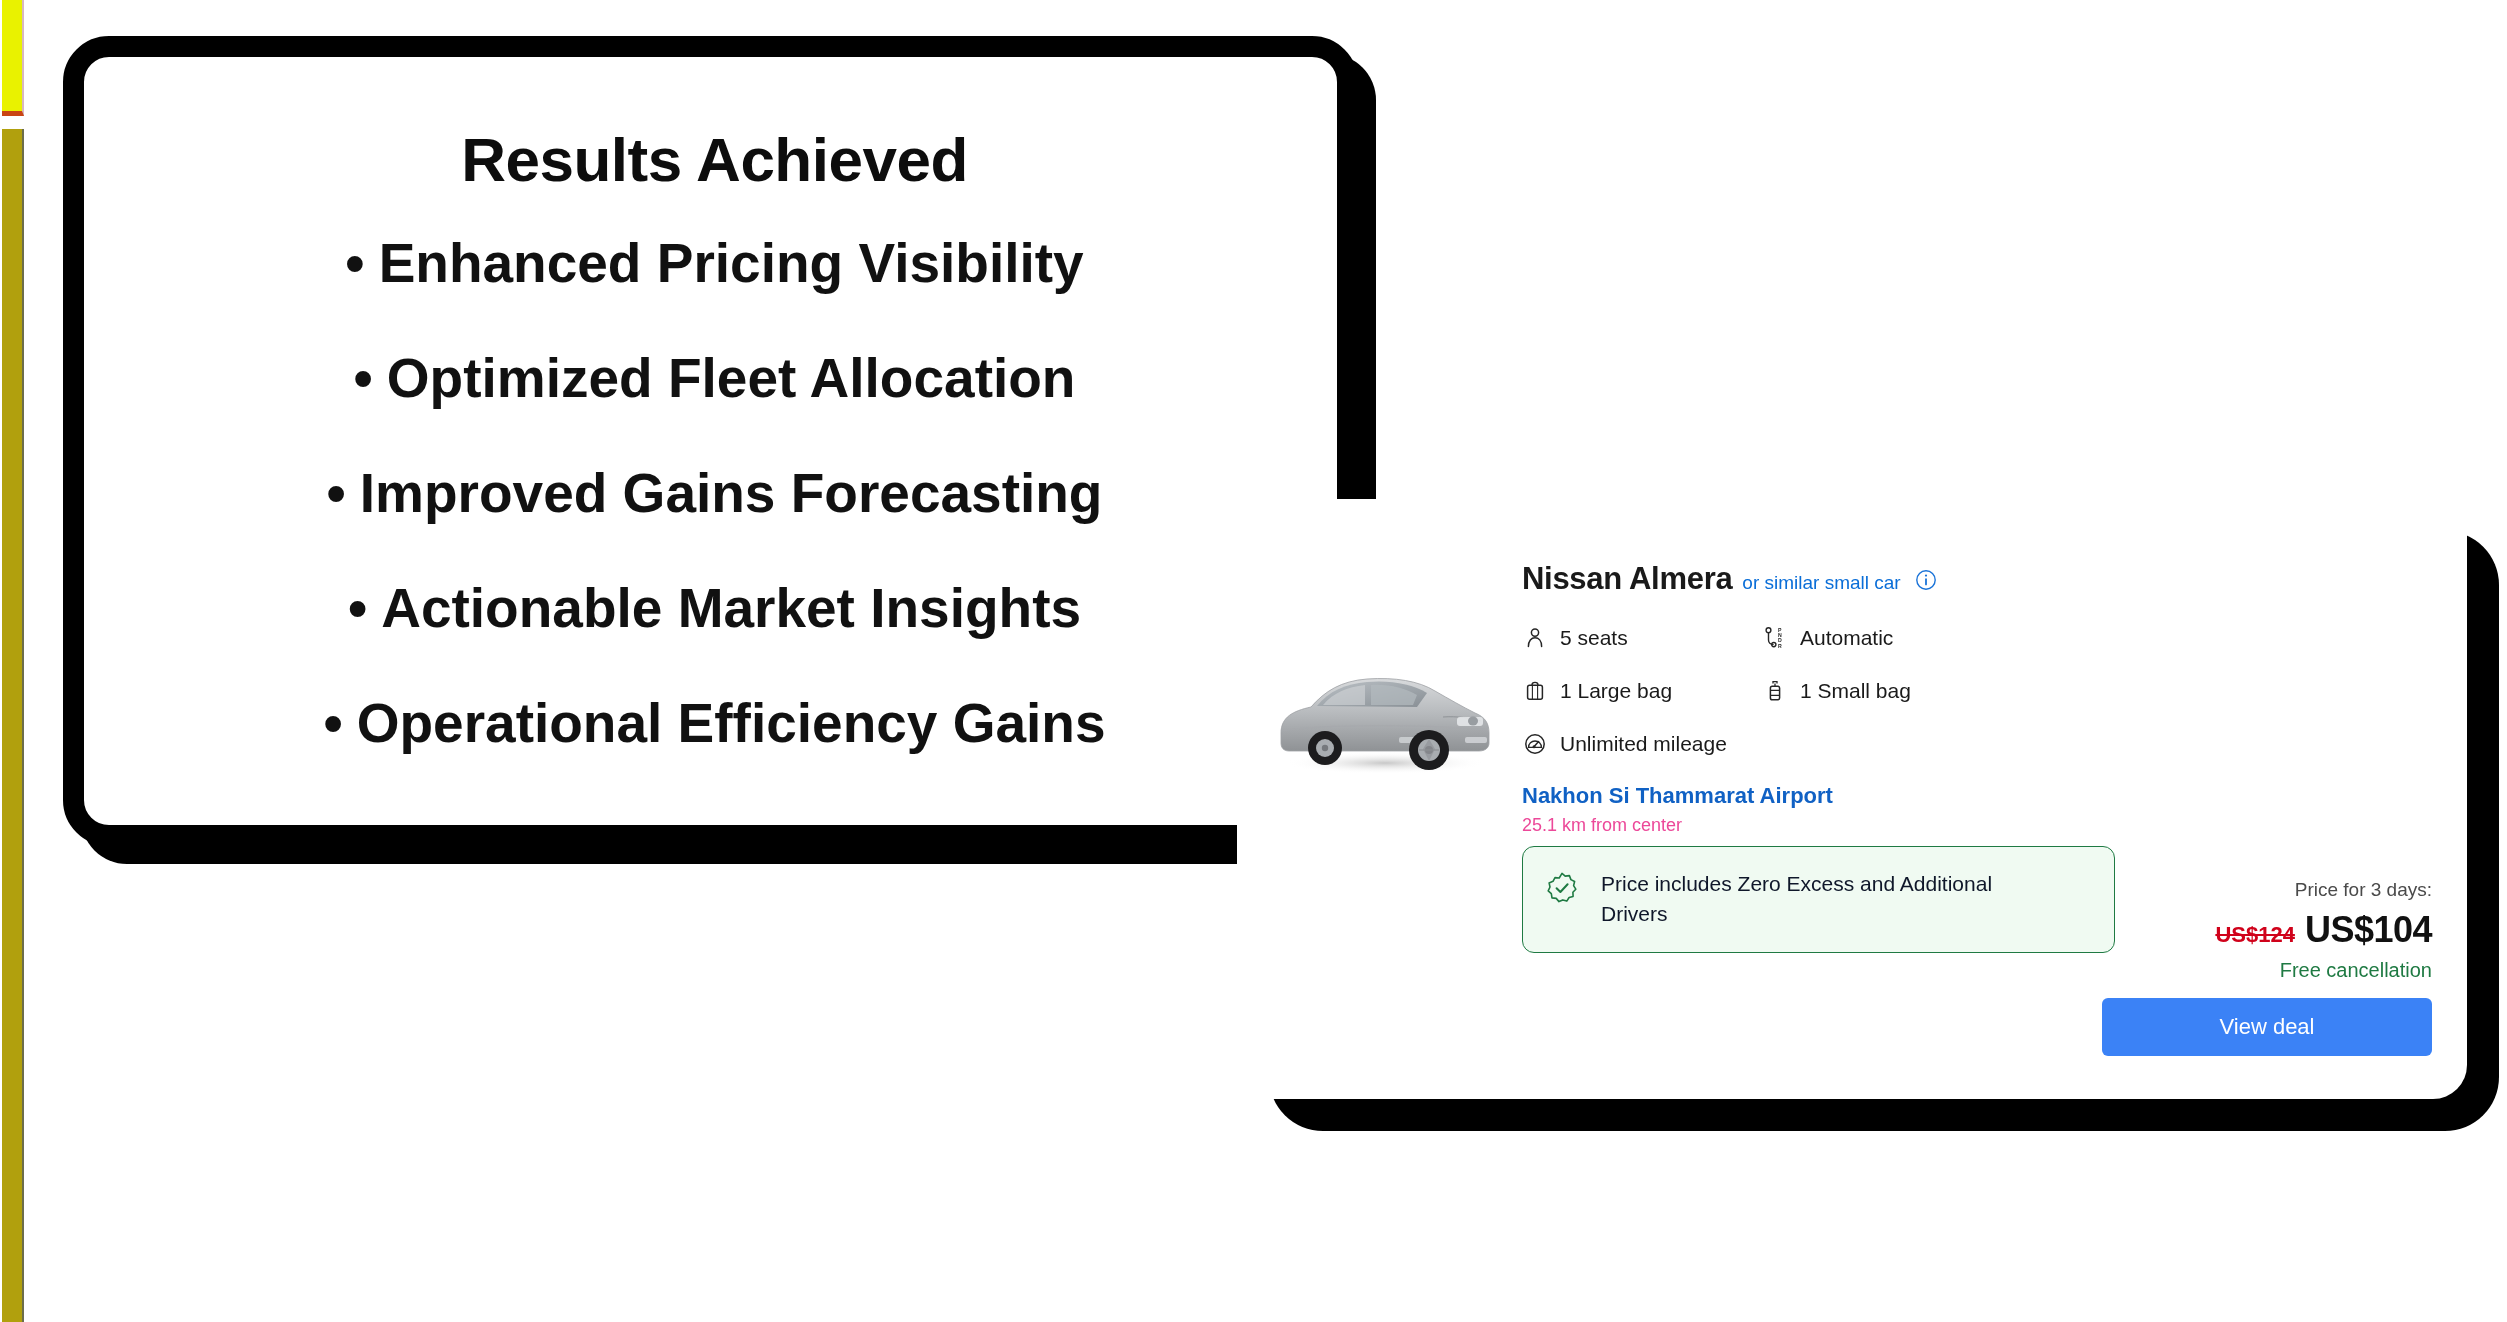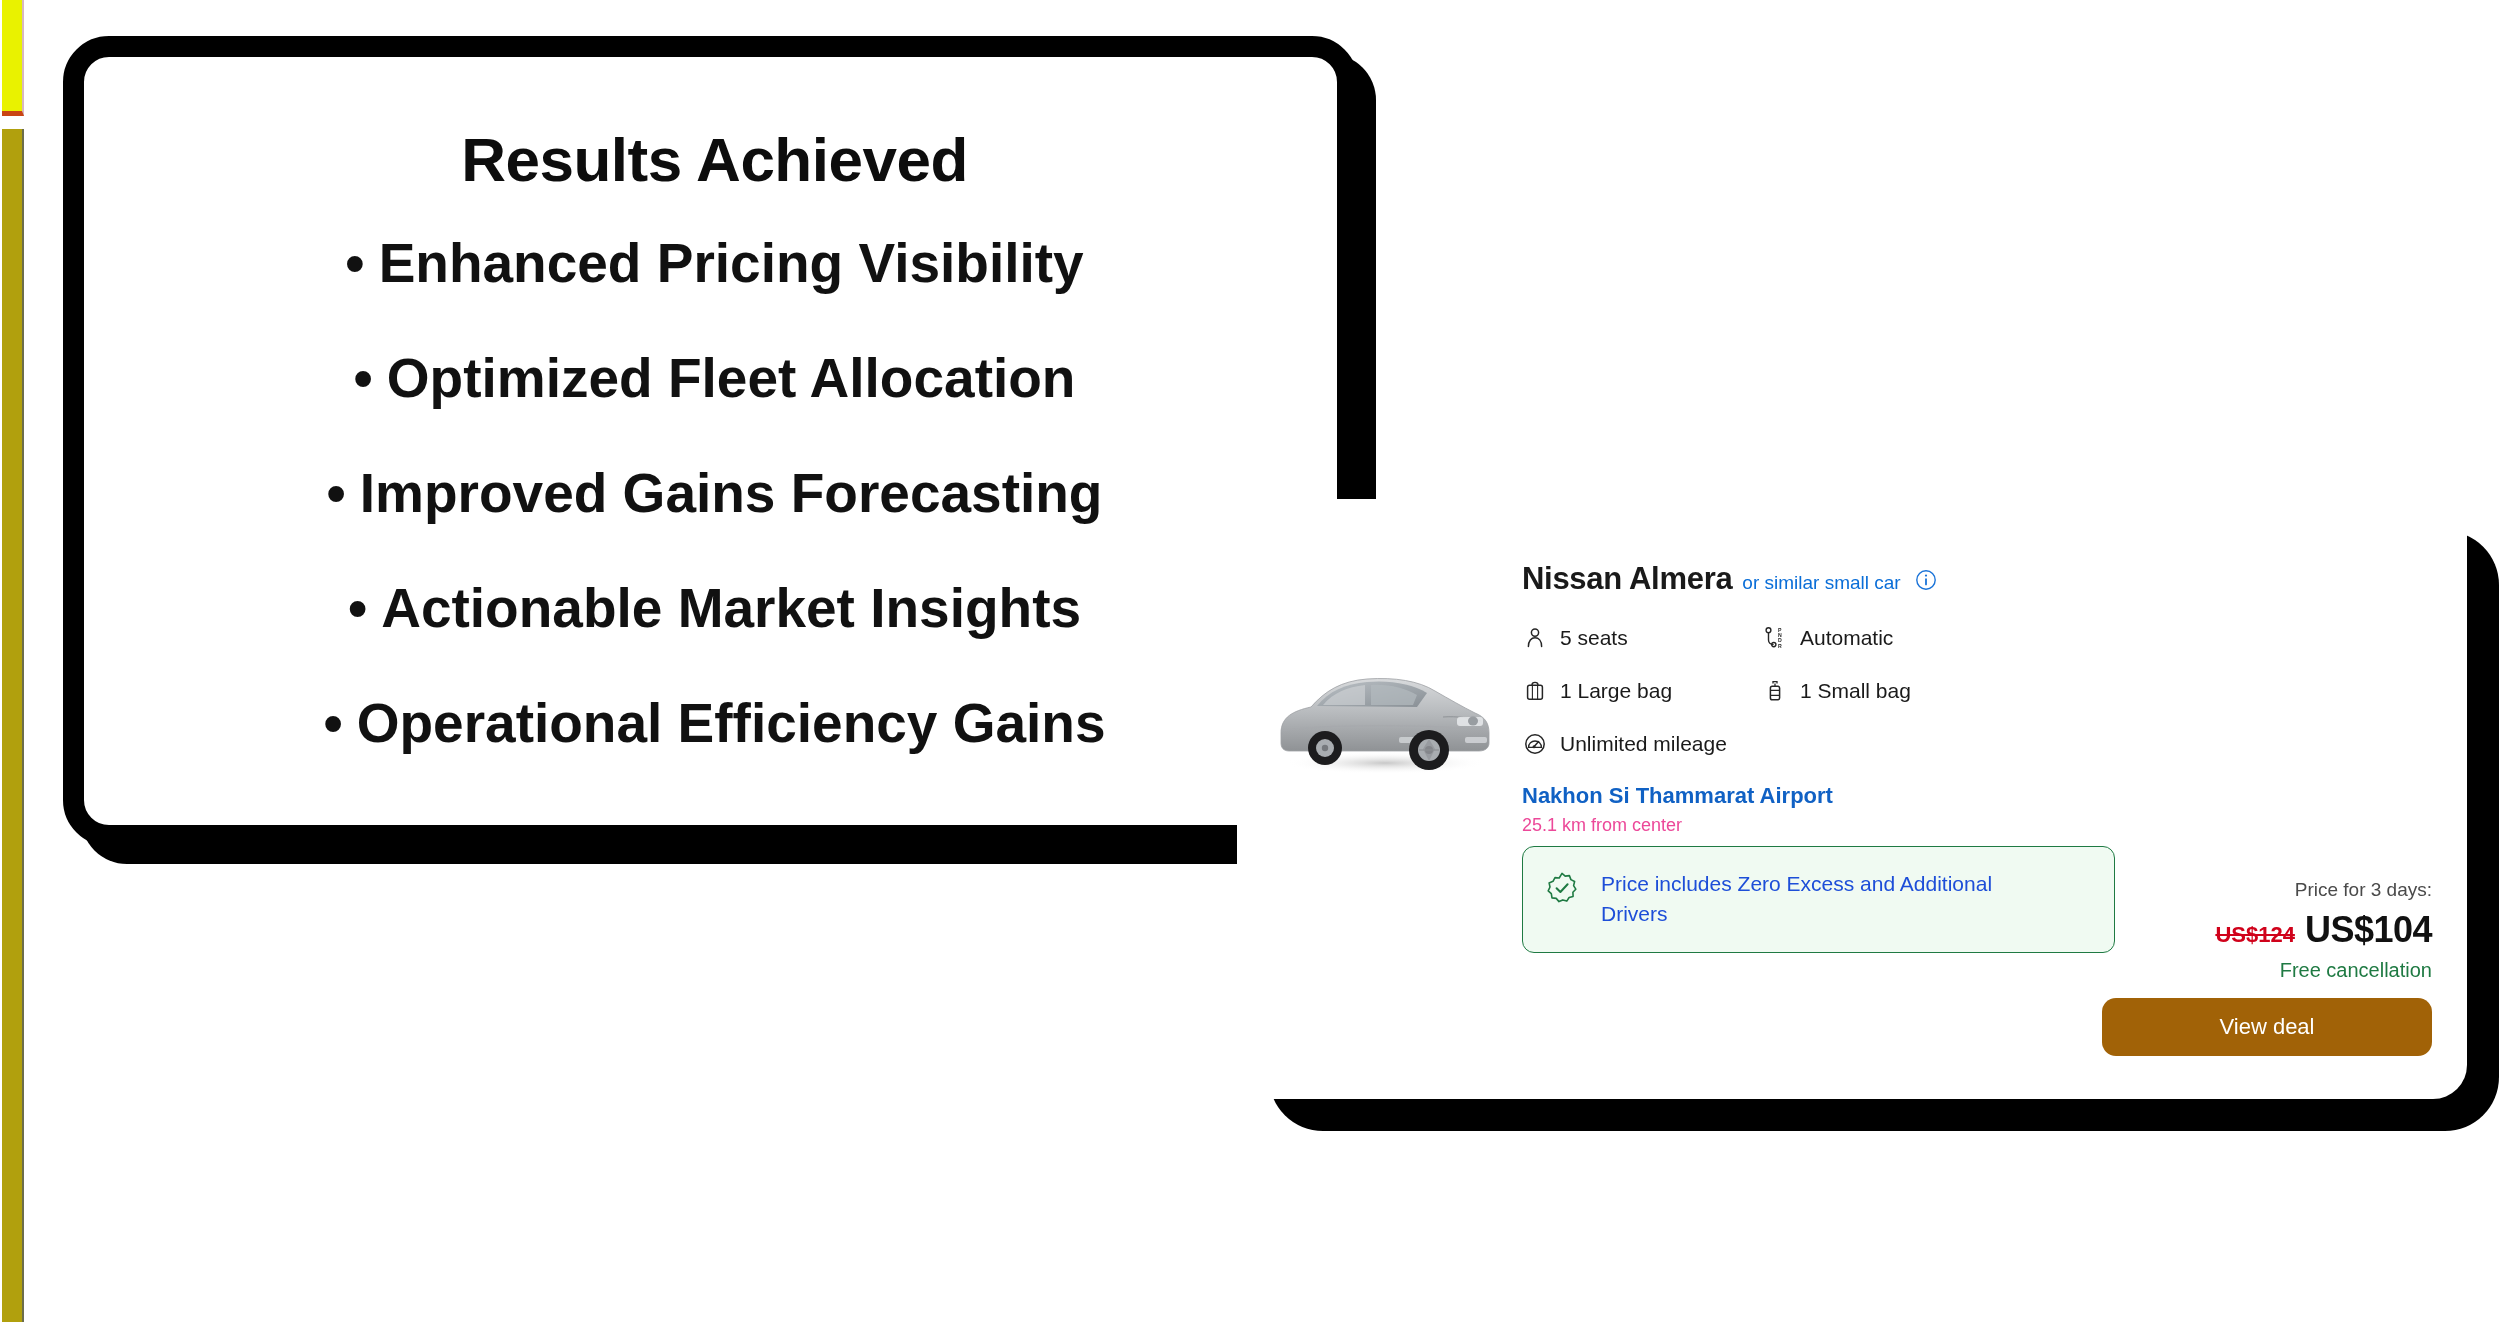--- a/index.html
+++ b/index.html
@@ -219,21 +219,21 @@
     background: #f0faf2;
     border-radius: 12px;
     padding: 22px 24px 22px 22px;
     display: flex;
     align-items: flex-start;
     gap: 22px;
   }
   #promo-icon { flex: 0 0 34px; margin-top: 2px; }
   #promo-text {
     font-size: 21px;
-    color: #1d4ed8;
+    color: #0f172a;
     line-height: 1.45;
     max-width: 440px;
   }
 
   
   #price-block {
     position: absolute;
     right: 35px;
     top: 380px;
     width: 330px;
@@ -264,24 +264,24 @@
     letter-spacing: -0.5px;
   }
   #price-cancellation {
     font-size: 20px;
     color: #1f7a43;
     margin-bottom: 16px;
   }
   #view-deal-button {
     display: block;
     width: 100%;
-    background: #a16207;
+    background: #3b82f6;
     color: #ffffff;
     border: none;
-    border-radius: 14px;
+    border-radius: 6px;
     font-size: 22px;
     font-family: "Liberation Sans", sans-serif;
     padding: 16px 0;
     cursor: pointer;
     text-align: center;
   }
 </style>
 </head>
 <body>
 

